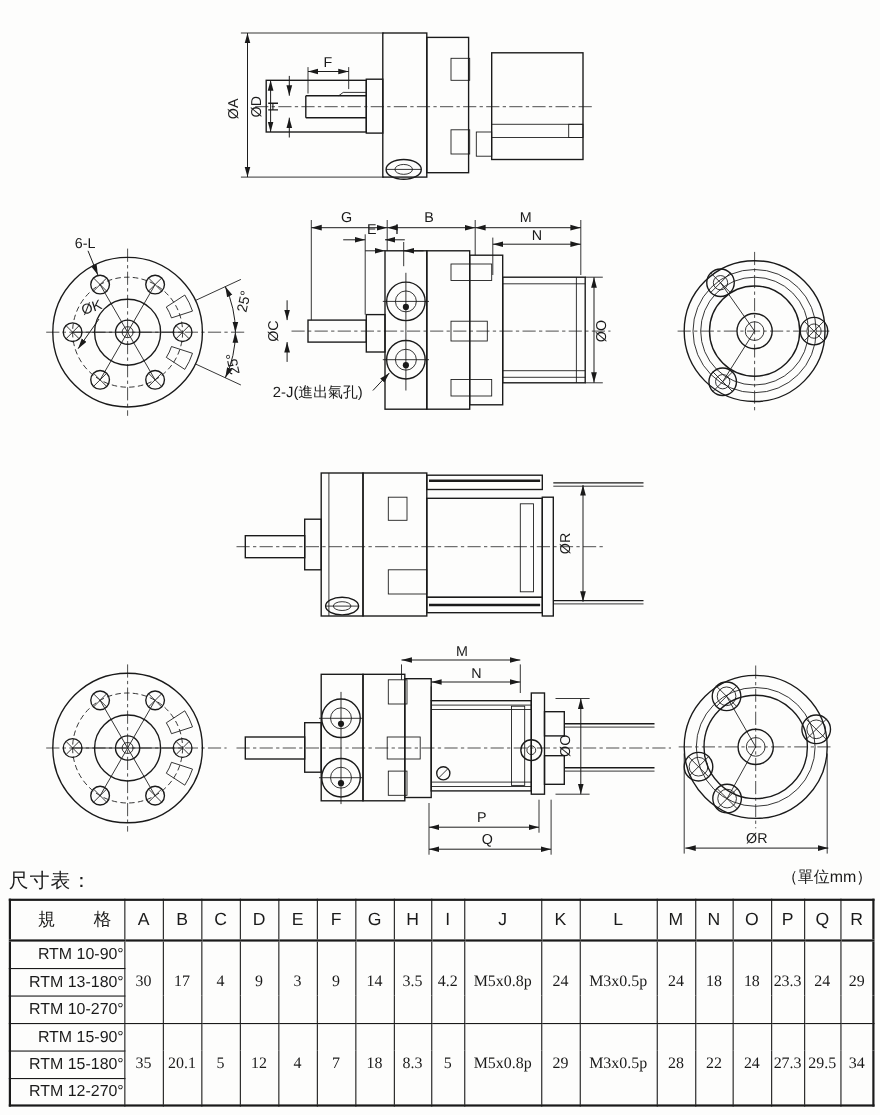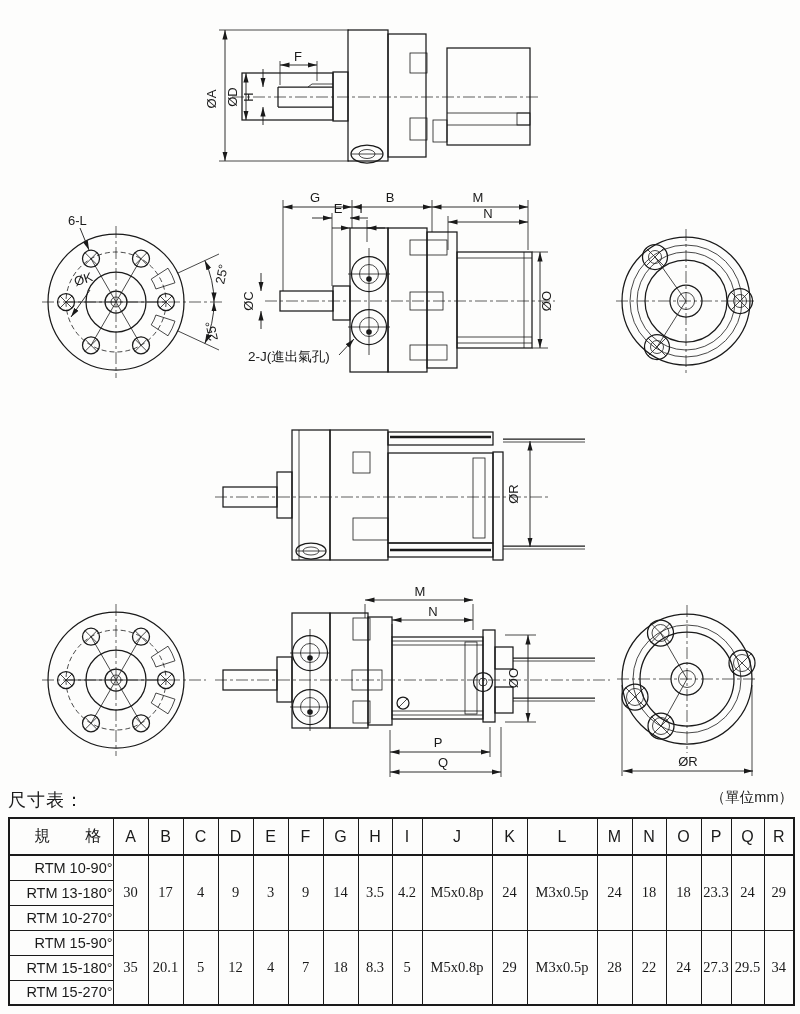--- a/index.html
+++ b/index.html
@@ -575,18 +575,18 @@
         <td rowspan="3">22</td>
         <td rowspan="3">24</td>
         <td rowspan="3">27.3</td>
         <td rowspan="3">29.5</td>
         <td rowspan="3">34</td>
       </tr>
       <tr>
         <td class="spec">RTM 15-180°</td>
       </tr>
       <tr>
-        <td class="spec">RTM 15-270°</td>
+        <td class="spec">RTM 12-270°</td>
       </tr>
     </tbody>
   </table>
 
 </div>
 
 </body></html>

